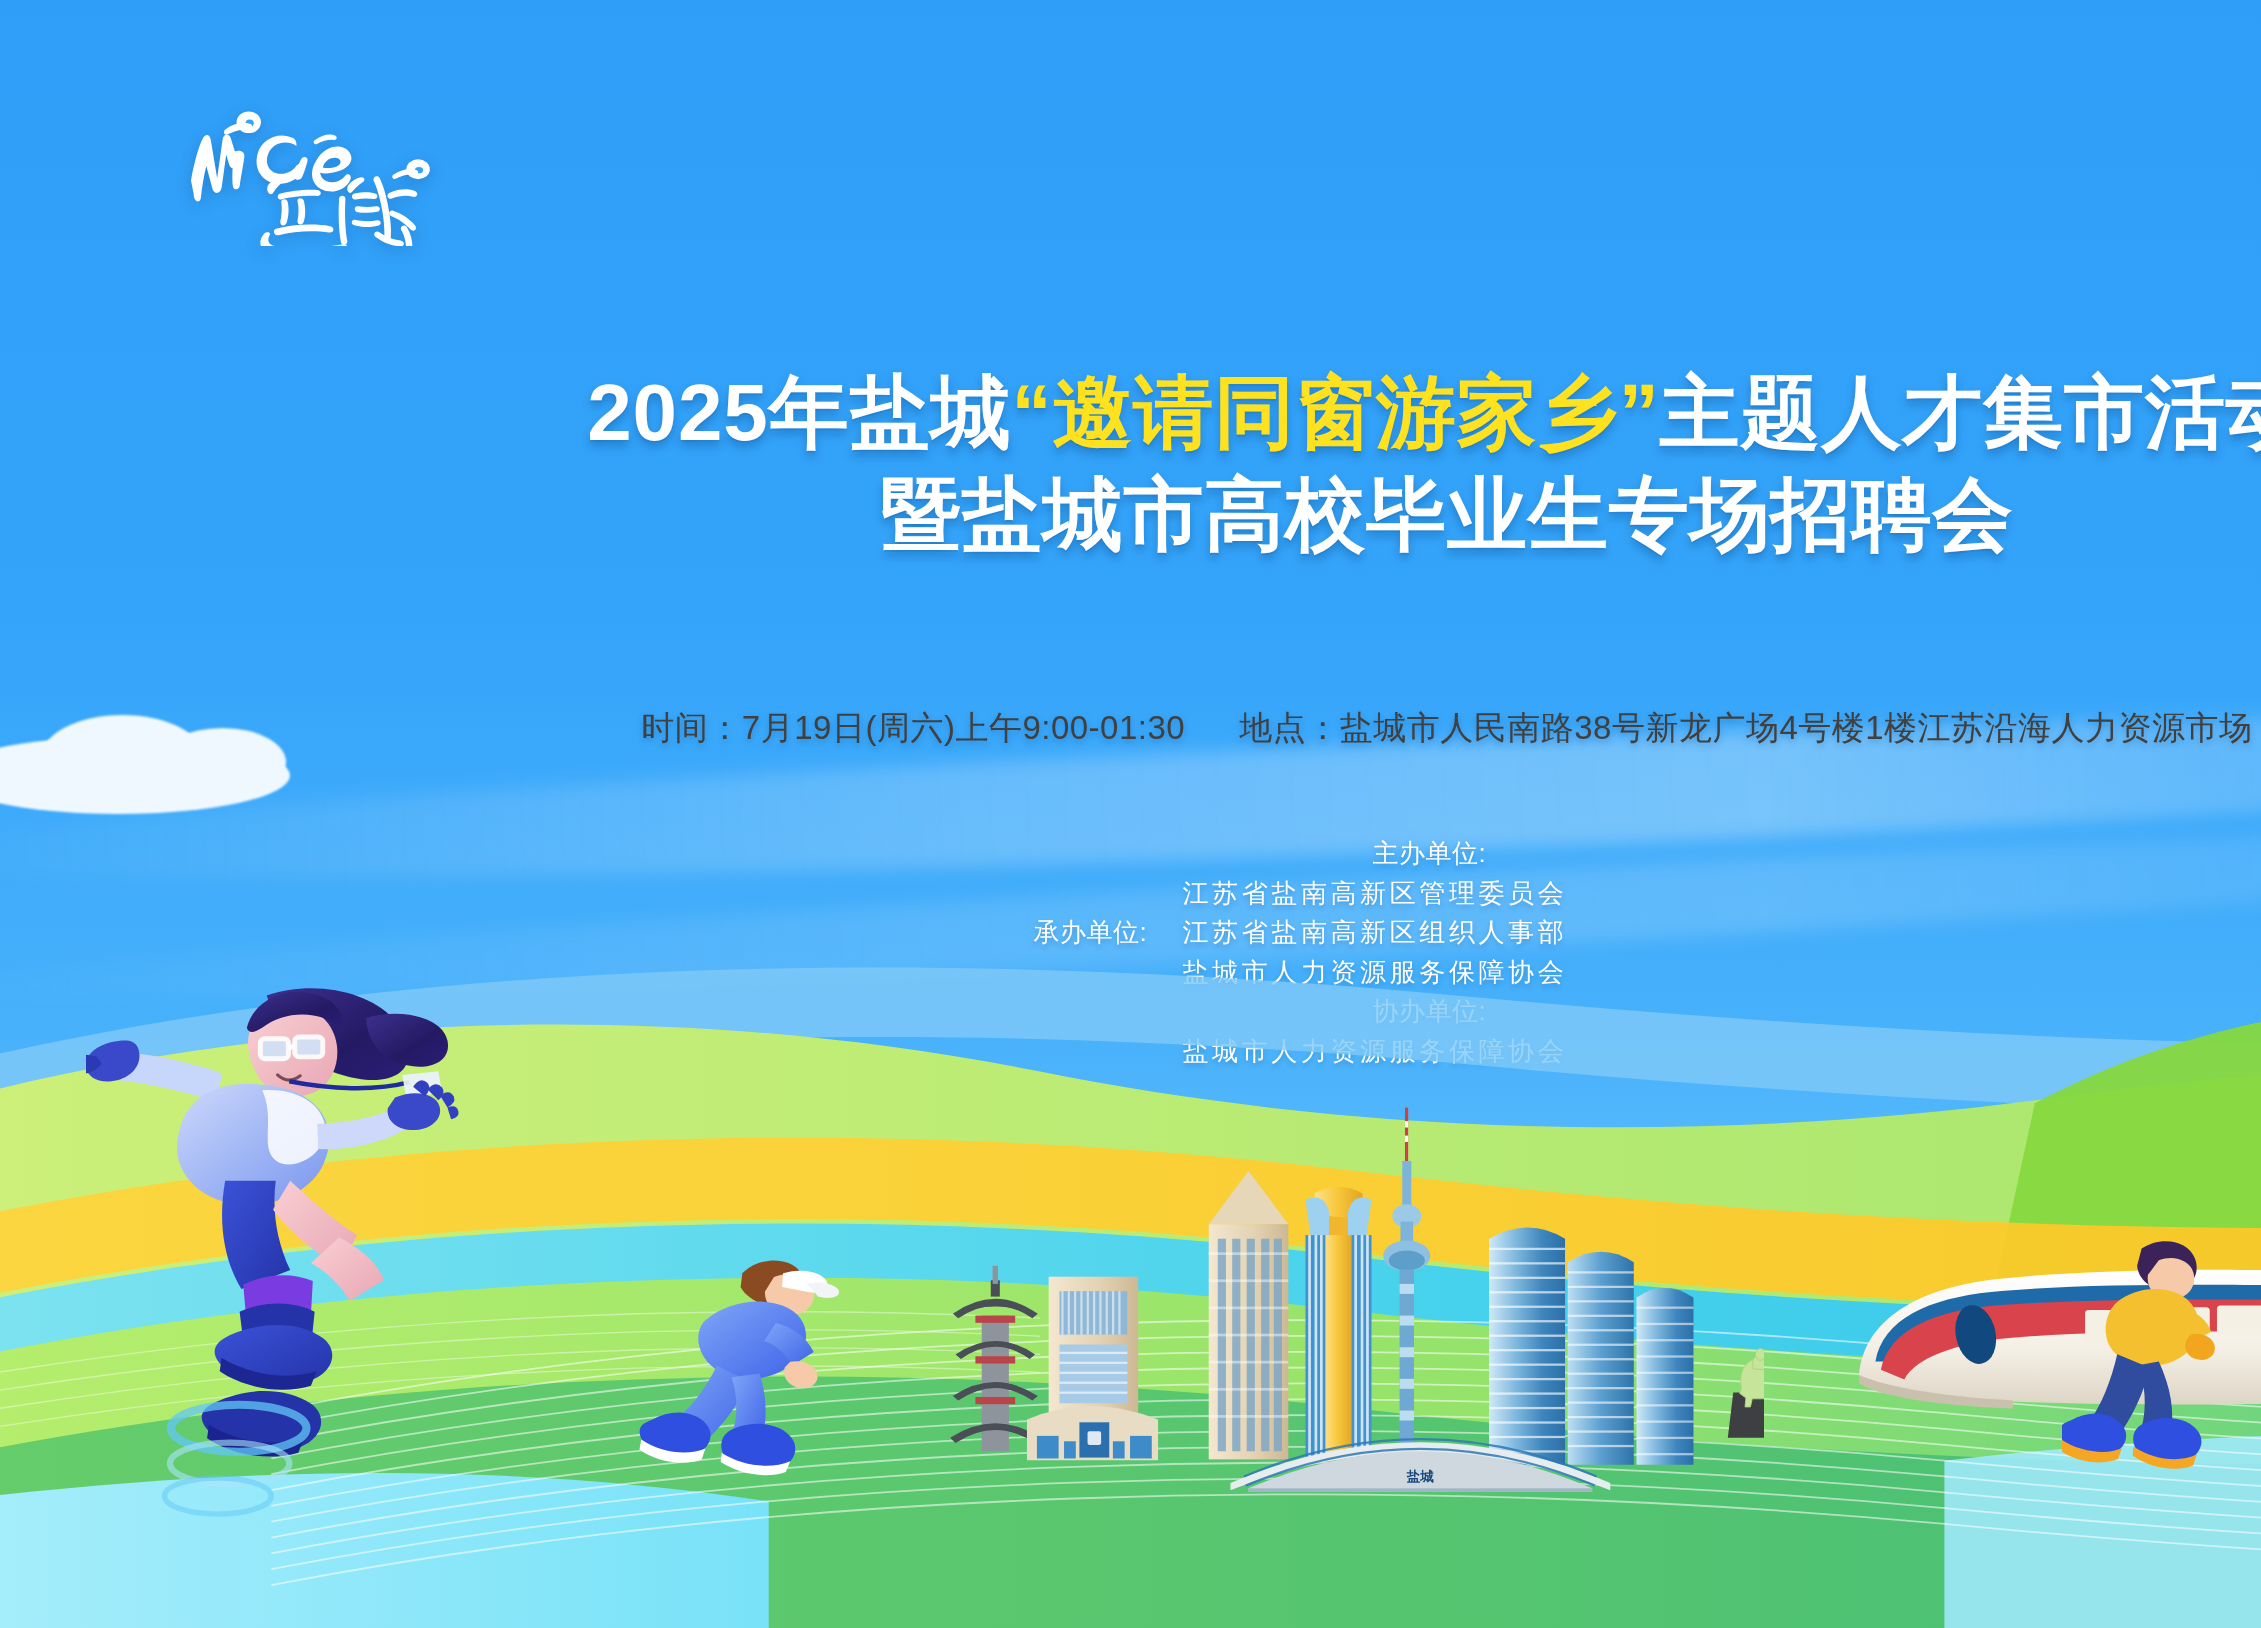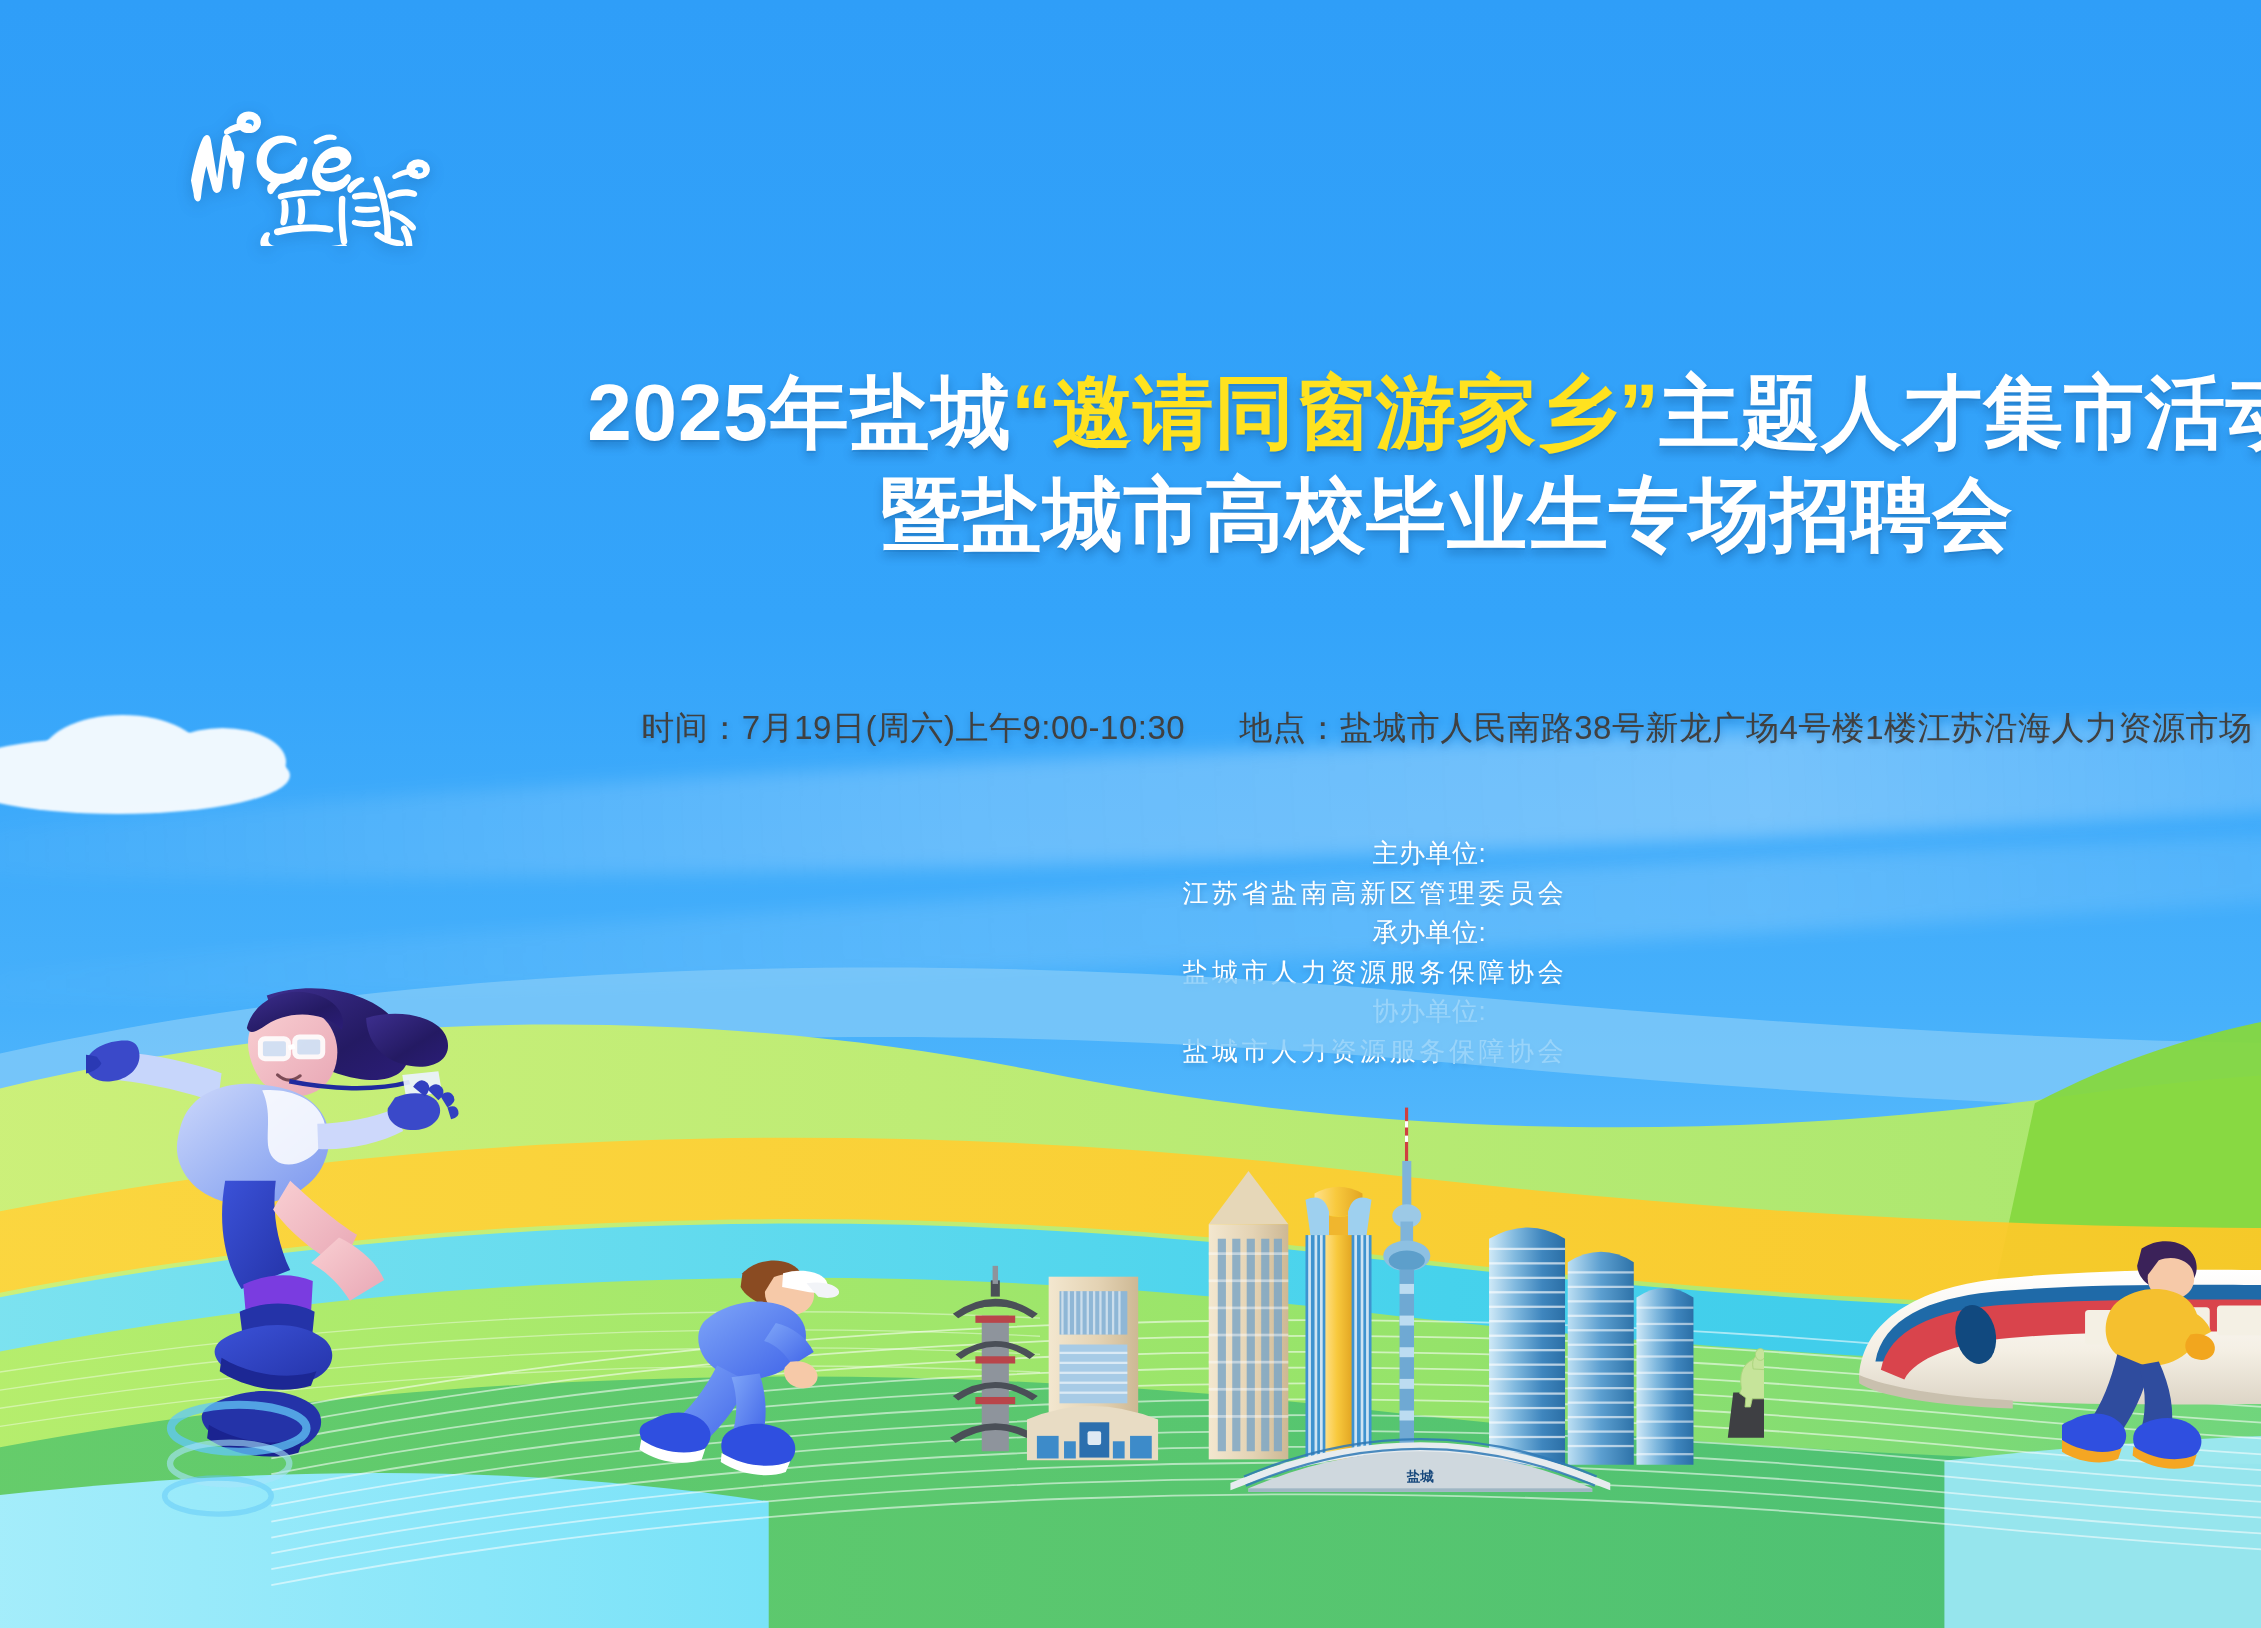--- a/index.html
+++ b/index.html
@@ -126,33 +126,34 @@
       </g>
     </svg>
   </div>
 
   <div class="headline">
     <div class="hl-line hl1"><span>2025年盐城</span><span class="hl-yellow">“</span><span class="hl-yellow">邀请同窗游家乡</span><span class="hl-yellow">”</span><span>主题人才集市活动</span></div>
     <div class="hl-line hl2">暨盐城市高校毕业生专场招聘会</div>
   </div>
 
   <div class="meta">
-    <span>时间：</span><span>7月19日(周六)上午9:00-10:30</span><span class="gap"></span><span>地点：</span><span>盐城市人民南路38号新龙广场4号楼1楼江苏沿海人力资源市场</span>
+    <span>时间：</span><span>7月19日(周六)上午9:00-01:30</span><span class="gap"></span><span>地点：</span><span>盐城市人民南路38号新龙广场4号楼1楼江苏沿海人力资源市场</span>
   </div>
 
   <div class="orgs">
     <div class="org-row">
       <span class="org-label">主办单位:</span>
     </div>
     <div class="org-row">
       <span class="org-label"></span>
       <span class="org-value">江苏省盐南高新区管理委员会</span>
     </div>
     <div class="org-row">
       <span class="org-label">承办单位:</span>
+      <span class="org-value">江苏省盐南高新区组织人事部</span>
     </div>
     <div class="org-row">
       <span class="org-label"></span>
       <span class="org-value">盐城市人力资源服务保障协会</span>
     </div>
     <div class="org-row">
       <span class="org-label">协办单位:</span>
     </div>
     <div class="org-row">
       <span class="org-label"></span>

